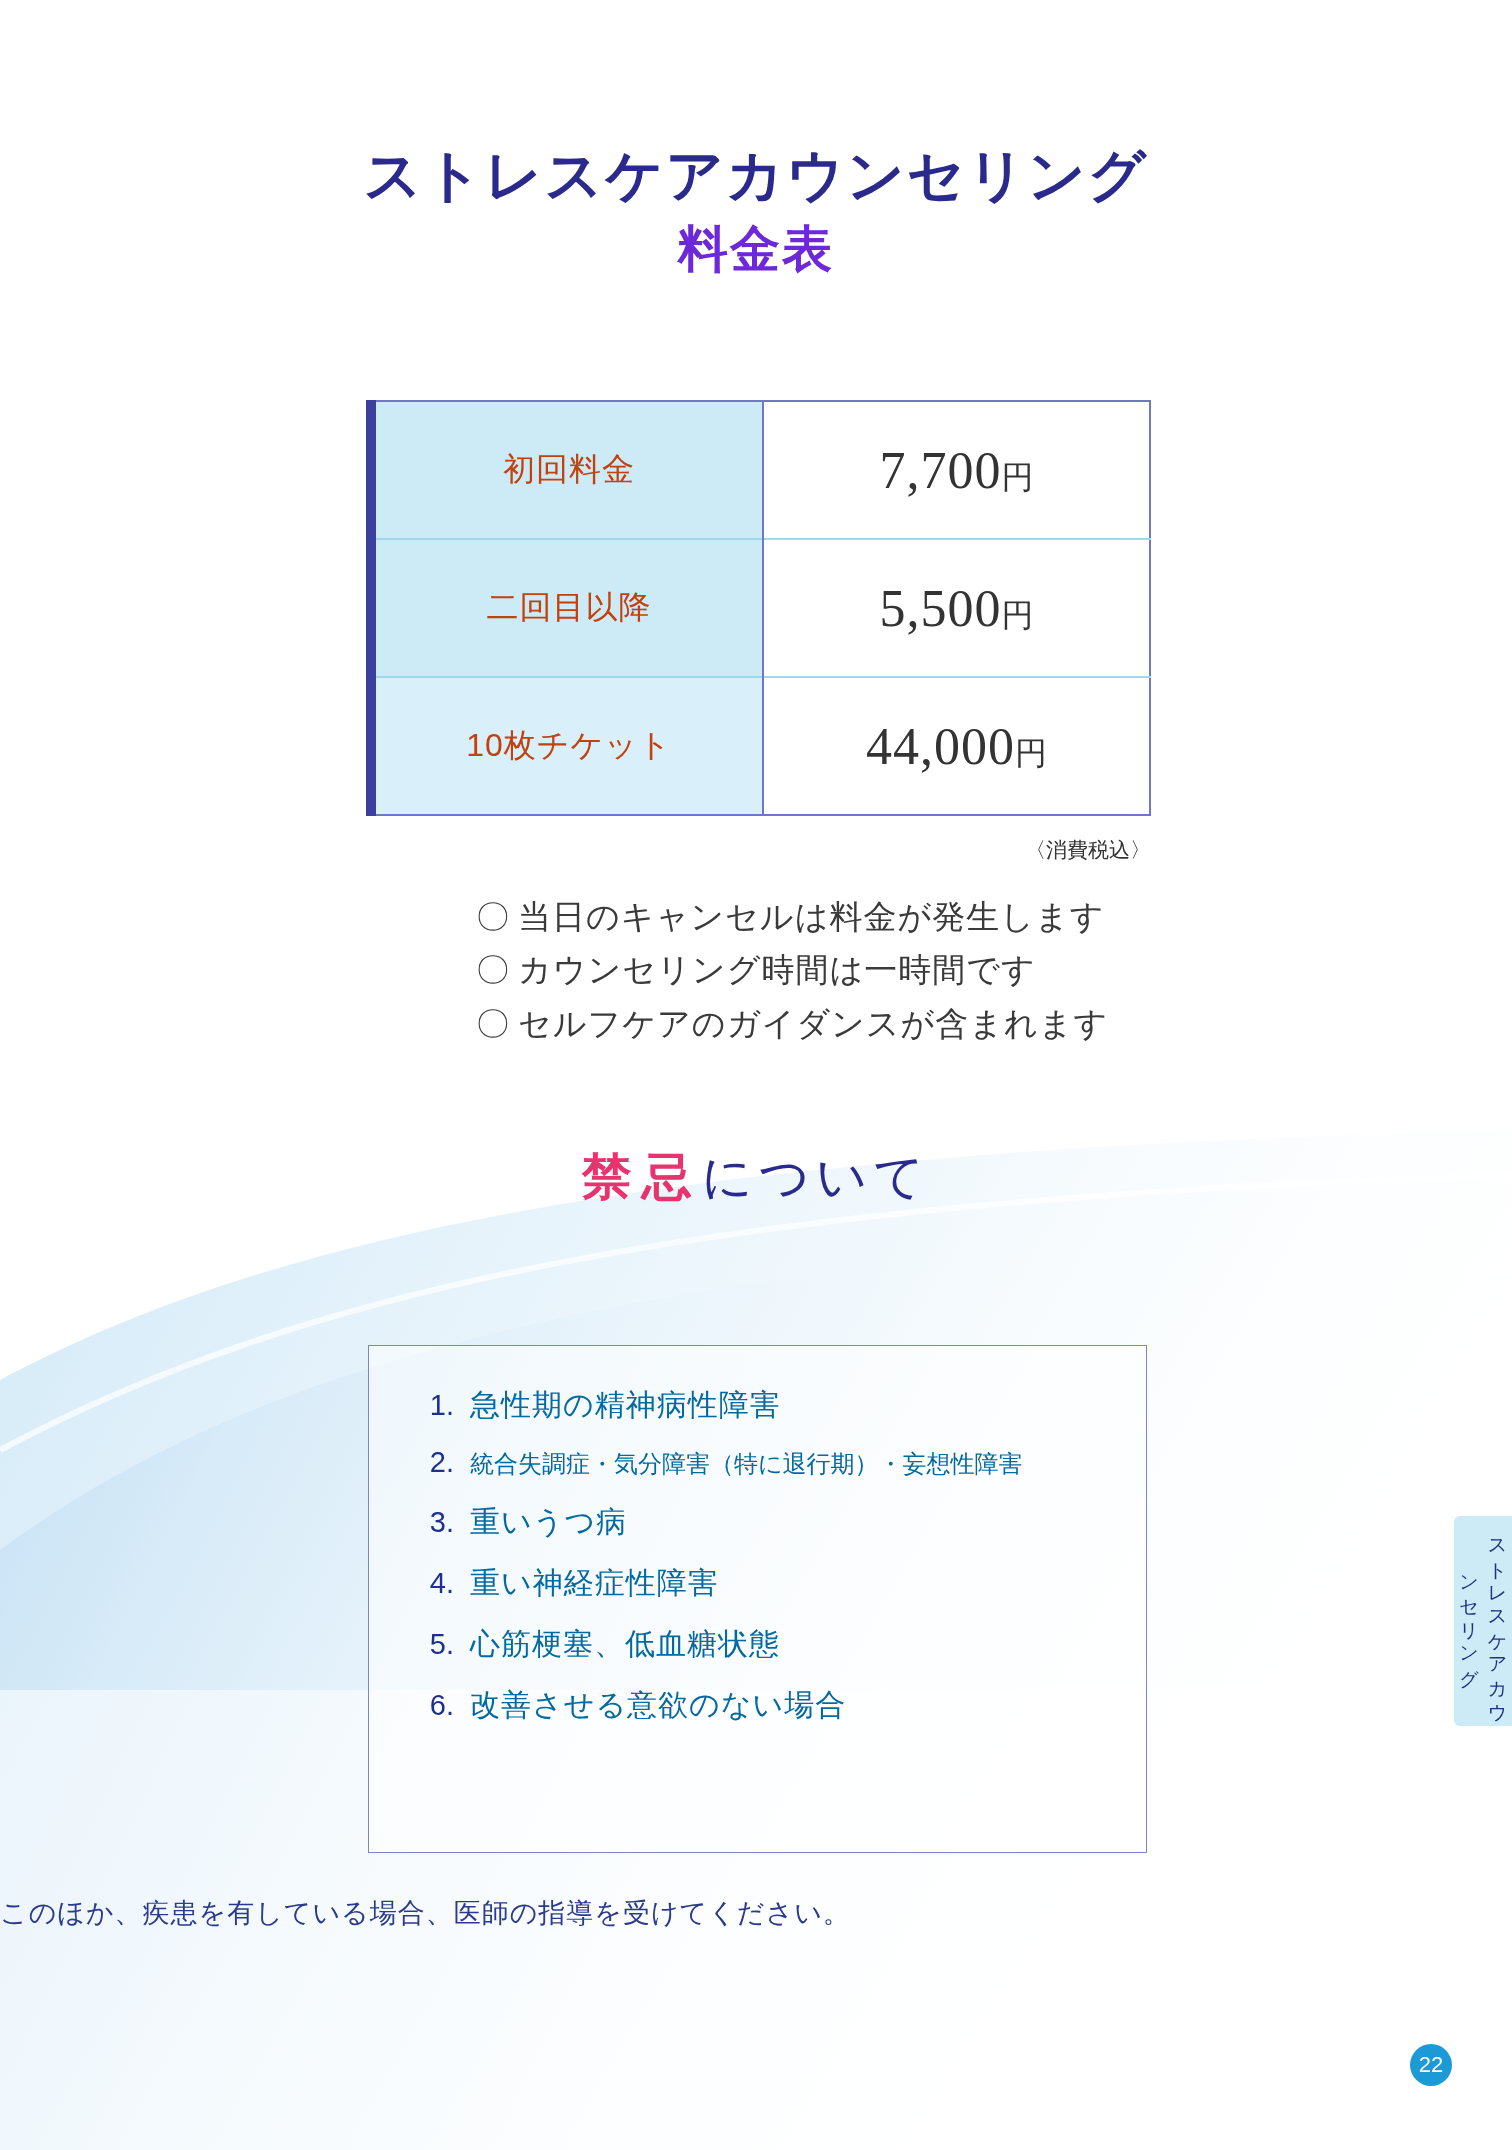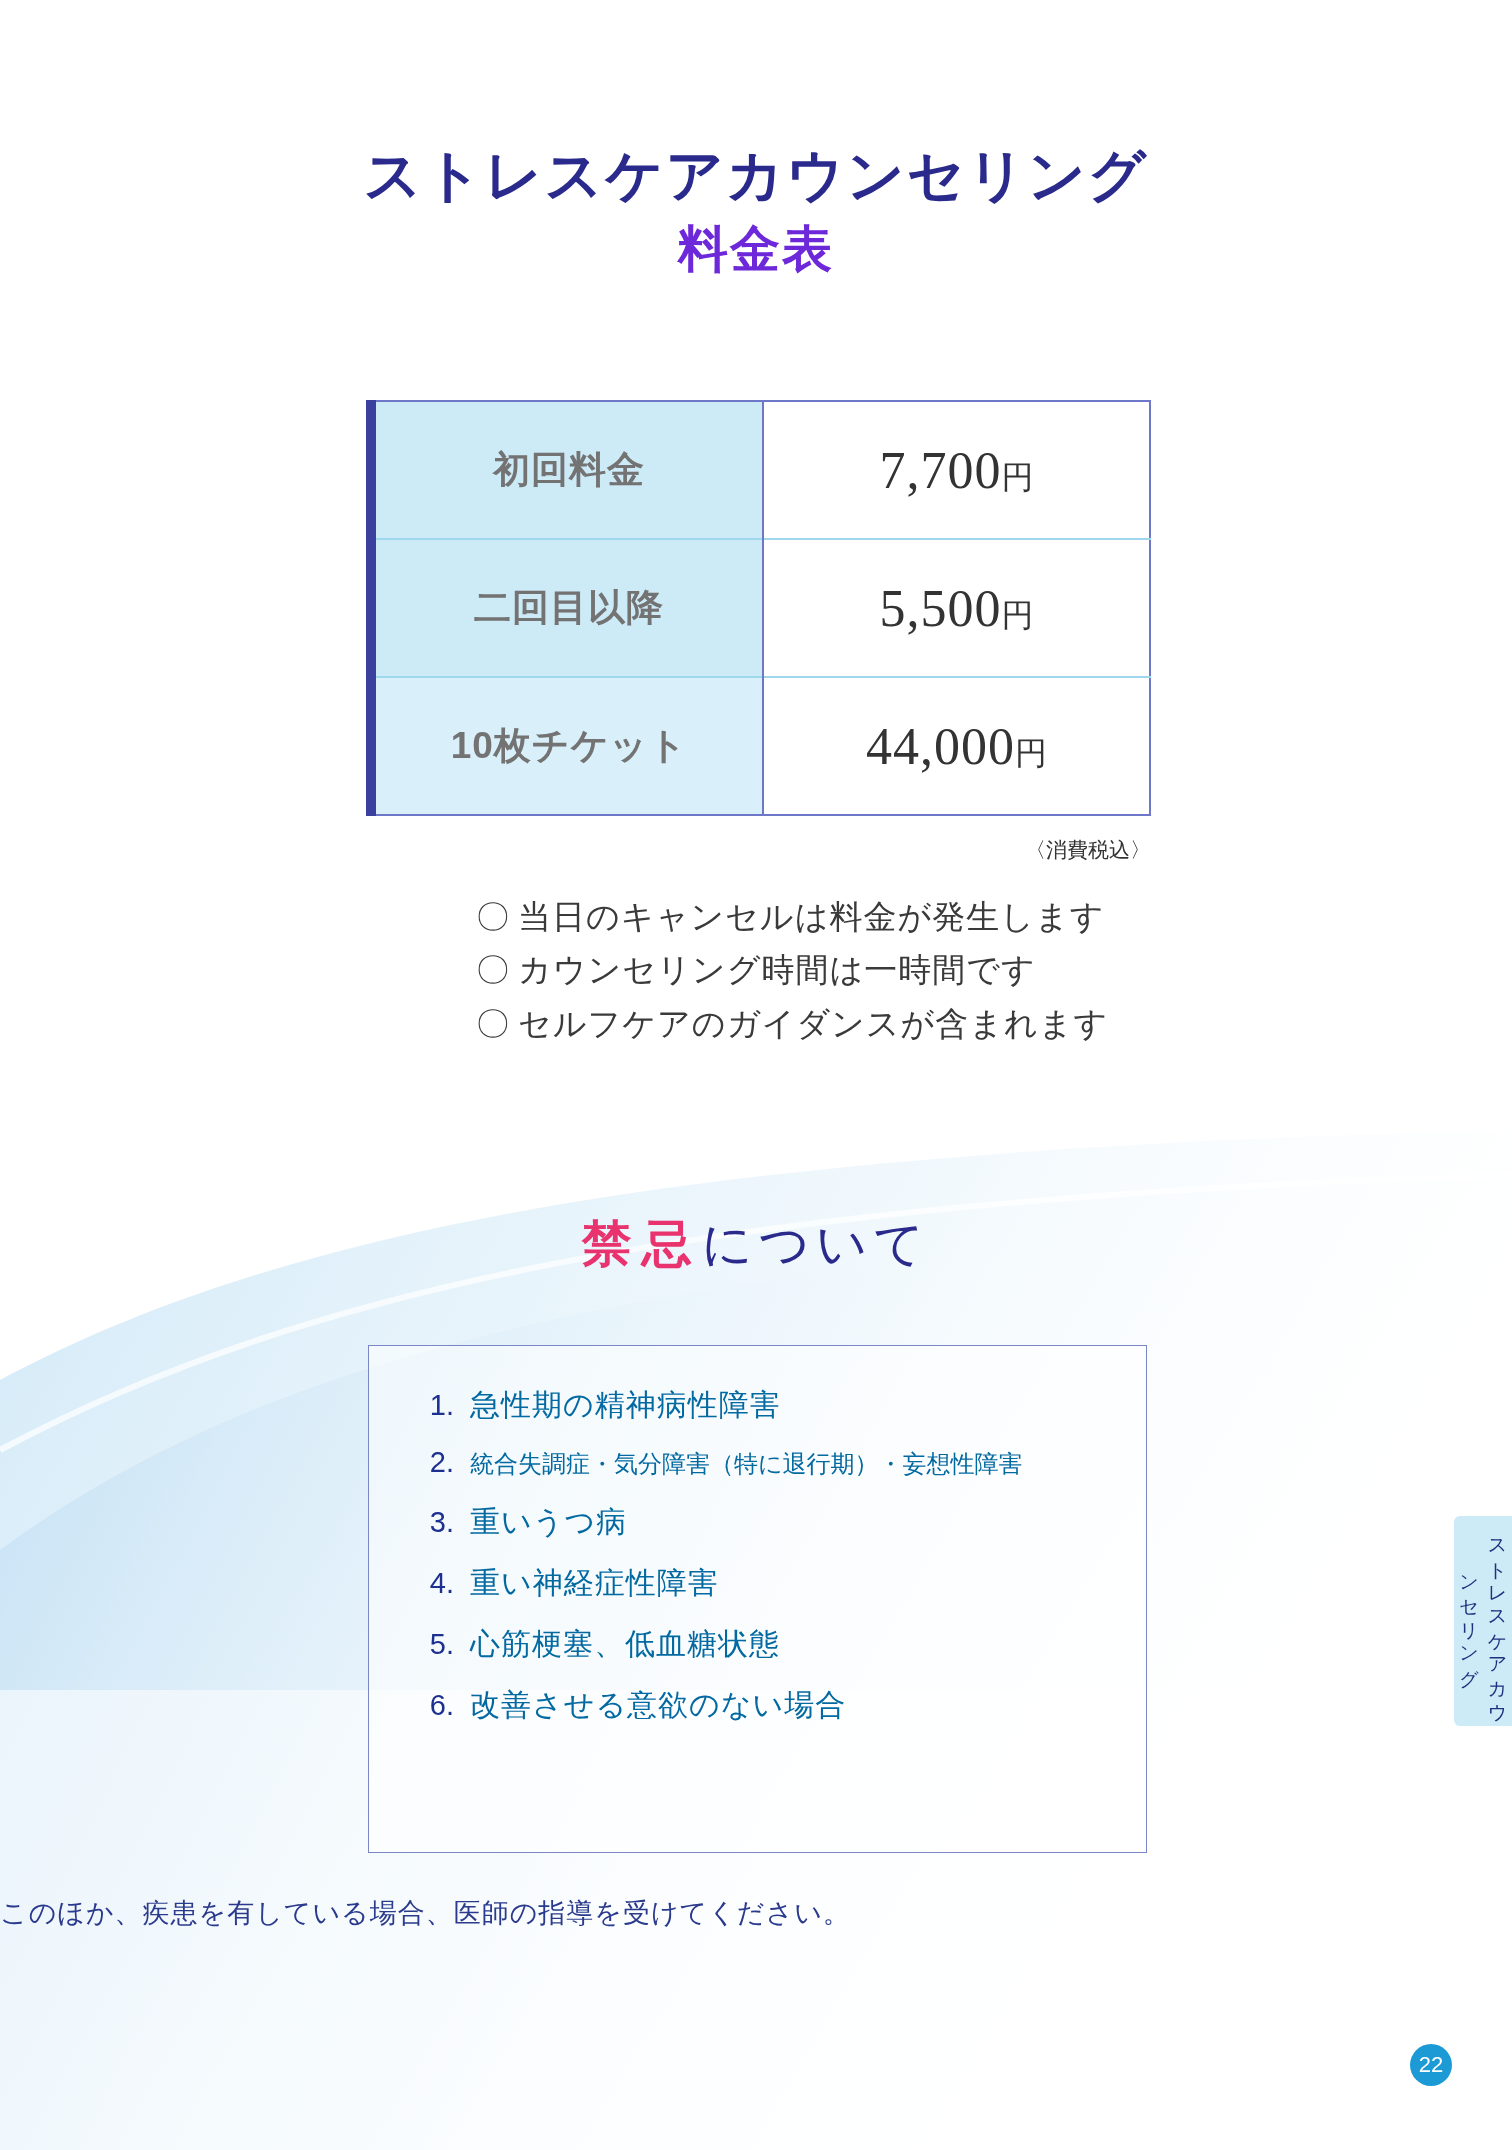--- a/index.html
+++ b/index.html
@@ -74,23 +74,23 @@
   .price-table td {
     padding: 0;
     vertical-align: middle;
   }
   .pt-label {
     width: 386px;
     background: #cdeaf7;
     border-right: 2px solid #6f78c8;
     border-left: 10px solid #3b3f9e;
     text-align: center;
-    font-size: 37px;
-    font-weight: 700;
-    color: #737373;
+    font-size: 32px;
+    font-weight: 400;
+    color: #c2410c;
     letter-spacing: 1px;
   }
   .price-table tr + tr .pt-label {
     border-top: 2px solid #9fd8ec;
   }
   .price-table tr + tr .pt-value {
     border-top: 2px solid #9fd8ec;
   }
   .pt-label.label-3 {
     background: #d9f0fa;
@@ -133,21 +133,21 @@
   }
   .notes .circle {
     color: #3a3a3a;
     margin-right: 8px;
   }
 
   
   .kinki-heading {
     position: absolute;
     left: 0;
-    top: 1211px;
+    top: 1144px;
     width: 1512px;
     text-align: center;
     font-size: 50px;
     letter-spacing: 6px;
     font-weight: 700;
   }
   .kinki-heading .hl {
     color: #e8336e;
     letter-spacing: 10px;
   }

